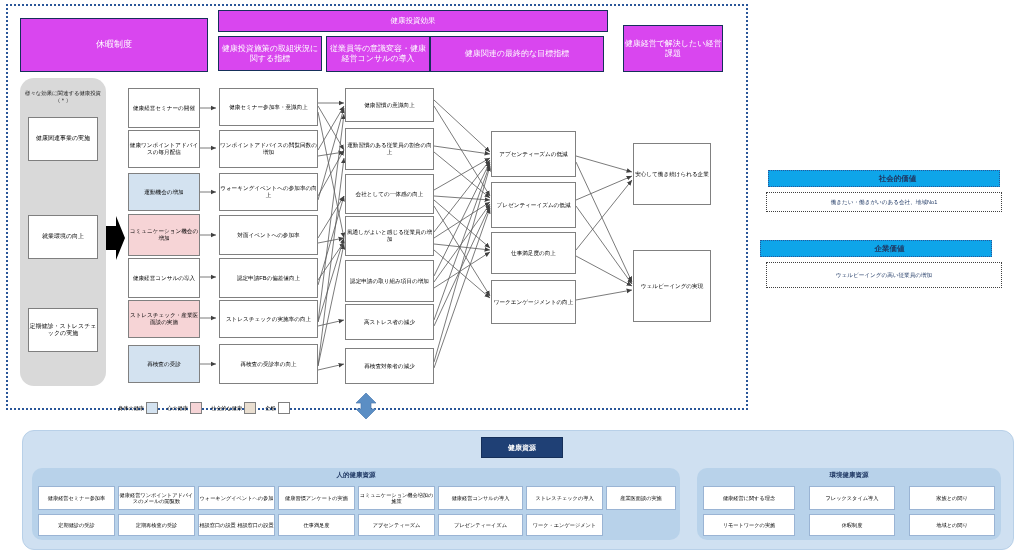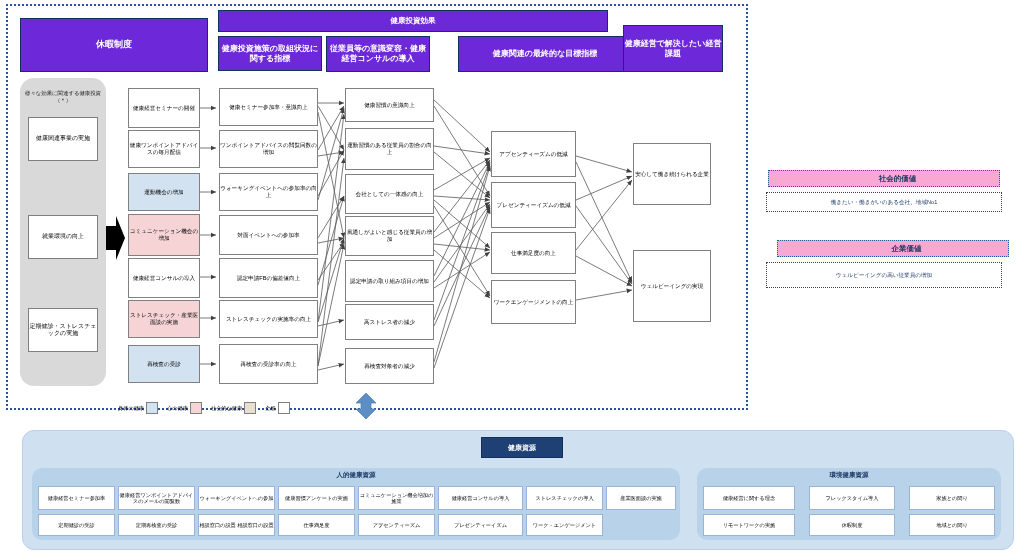--- a/index.html
+++ b/index.html
@@ -4,21 +4,21 @@
 <style>
   html,body{margin:0;padding:0;background:#fff;}
   body{width:1024px;height:553px;position:relative;overflow:hidden;
        font-family:"Liberation Sans","DejaVu Sans",sans-serif;color:#000;}
 
   
   .bx{position:absolute;box-sizing:border-box;display:flex;align-items:center;
       justify-content:center;text-align:center;line-height:1.25;}
 
   
-  .hdr{background:#6d28d9;color:#fff;font-size:8px;font-weight:bold;
+  .hdr{background:#d946ef;color:#fff;font-size:8px;font-weight:normal;
        border:1px solid #16305a;}
 
   
   #main-frame{position:absolute;left:6px;top:4px;width:742px;height:406px;
       border:2px dotted #2a5699;box-sizing:border-box;}
 
   
   #grey-col{position:absolute;left:20px;top:78px;width:86px;height:308px;
       background:#d9d9d9;border-radius:14px;}
 
@@ -33,21 +33,21 @@
   #wires{position:absolute;left:0;top:0;width:1024px;height:553px;
          pointer-events:none;}
 
   
   #legend{position:absolute;left:118px;top:398px;height:20px;display:flex;
           align-items:center;gap:9px;font-size:5.2px;}
   .lg{display:flex;align-items:center;gap:2px;}
   .sw{width:10px;height:10px;border:1px solid #808080;display:inline-block;}
 
   
-  .vhead{background:#f9a8d4;border:1px dotted #2a5699;color:#1f3864;
+  .vhead{background:#0ea5e9;border:1px dotted #2a5699;color:#1f3864;
          font-size:7.5px;font-weight:bold;padding-left:27px;}
   .vbody{background:#fff;border:1px dotted #404040;color:#1f3864;font-size:5.6px;}
 
   
   #res-outer{position:absolute;left:22px;top:430px;width:990px;height:118px;
       background:#cfe0f1;border-radius:12px;border:1px solid #b8d0e8;}
   .res-grp{position:absolute;background:#b8d2ea;border-radius:10px;}
   .res-title{position:absolute;font-size:6.5px;font-weight:bold;color:#1f3864;
       text-align:center;}
   .res-item{position:absolute;box-sizing:border-box;background:#fff;
@@ -61,21 +61,21 @@
 </style>
 </head>
 <body>
 
 <div class="bx hdr" style="left:20px;top:18px;width:188px;height:54px;font-size:9px;">休暇制度</div>
 
 <div class="bx hdr" style="left:218px;top:10px;width:390px;height:22px;font-size:7.5px;">健康投資効果</div>
 
 <div class="bx hdr" style="left:218px;top:36px;width:104px;height:35px;">健康投資施策の取組状況に関する指標</div>
 <div class="bx hdr" style="left:326px;top:36px;width:104px;height:36px;">従業員等の意識変容・健康経営コンサルの導入</div>
-<div class="bx hdr" style="left:458px;top:36px;width:174px;height:36px;">健康関連の最終的な目標指標</div>
+<div class="bx hdr" style="left:430px;top:36px;width:174px;height:36px;">健康関連の最終的な目標指標</div>
 
 <div class="bx hdr" style="left:623px;top:25px;width:100px;height:47px;">健康経営で解決したい経営課題</div>
 
 <div id="main-frame"></div>
 
 <div id="grey-col"></div>
 <div class="bx" style="left:22px;top:84px;width:82px;height:26px;font-size:5.4px;color:#222;">様々な効果に関連する健康投資（＊）</div>
 <div class="bx node greynode" style="left:28px;top:117px;width:70px;height:44px;">健康関連事業の実施</div>
 <div class="bx node greynode" style="left:28px;top:215px;width:70px;height:44px;">就業環境の向上</div>
 <div class="bx node greynode" style="left:28px;top:308px;width:70px;height:44px;">定期健診・ストレスチェックの実施</div>
@@ -199,21 +199,21 @@
   </span>
 </div>
 
 <svg id="diamond" viewBox="0 0 28 28">
   <path d="M14,1 L24,11 L19,11 L19,17 L24,17 L14,27 L4,17 L9,17 L9,11 L4,11 Z" fill="#5b8ec4" stroke="#4a7ab0" stroke-width="0.7"></path>
 </svg>
 
 <div class="bx vhead" style="left:768px;top:170px;width:232px;height:17px;">社会的価値</div>
 <div class="bx vbody" style="left:766px;top:192px;width:236px;height:20px;">働きたい・働きがいのある会社、地域No1</div>
 
-<div class="bx vhead" style="left:777px;top:240px;width:232px;height:17px;">企業価値</div>
+<div class="bx vhead" style="left:760px;top:240px;width:232px;height:17px;">企業価値</div>
 <div class="bx vbody" style="left:766px;top:262px;width:236px;height:26px;">ウェルビーイングの高い従業員の増加</div>
 
 <div id="res-outer"></div>
 <div id="res-badge">健康資源</div>
 
 <div class="res-grp" style="left:32px;top:468px;width:648px;height:72px;"></div>
 <div class="res-title" style="left:32px;top:471px;width:648px;">人的健康資源</div>
 
 <div class="res-item" style="left:38px;top:486px;width:77px;height:24px;">健康経営セミナー参加率</div>
 <div class="res-item" style="left:118px;top:486px;width:77px;height:24px;">健康経営ワンポイントアドバイスのメールの開覧数</div>

